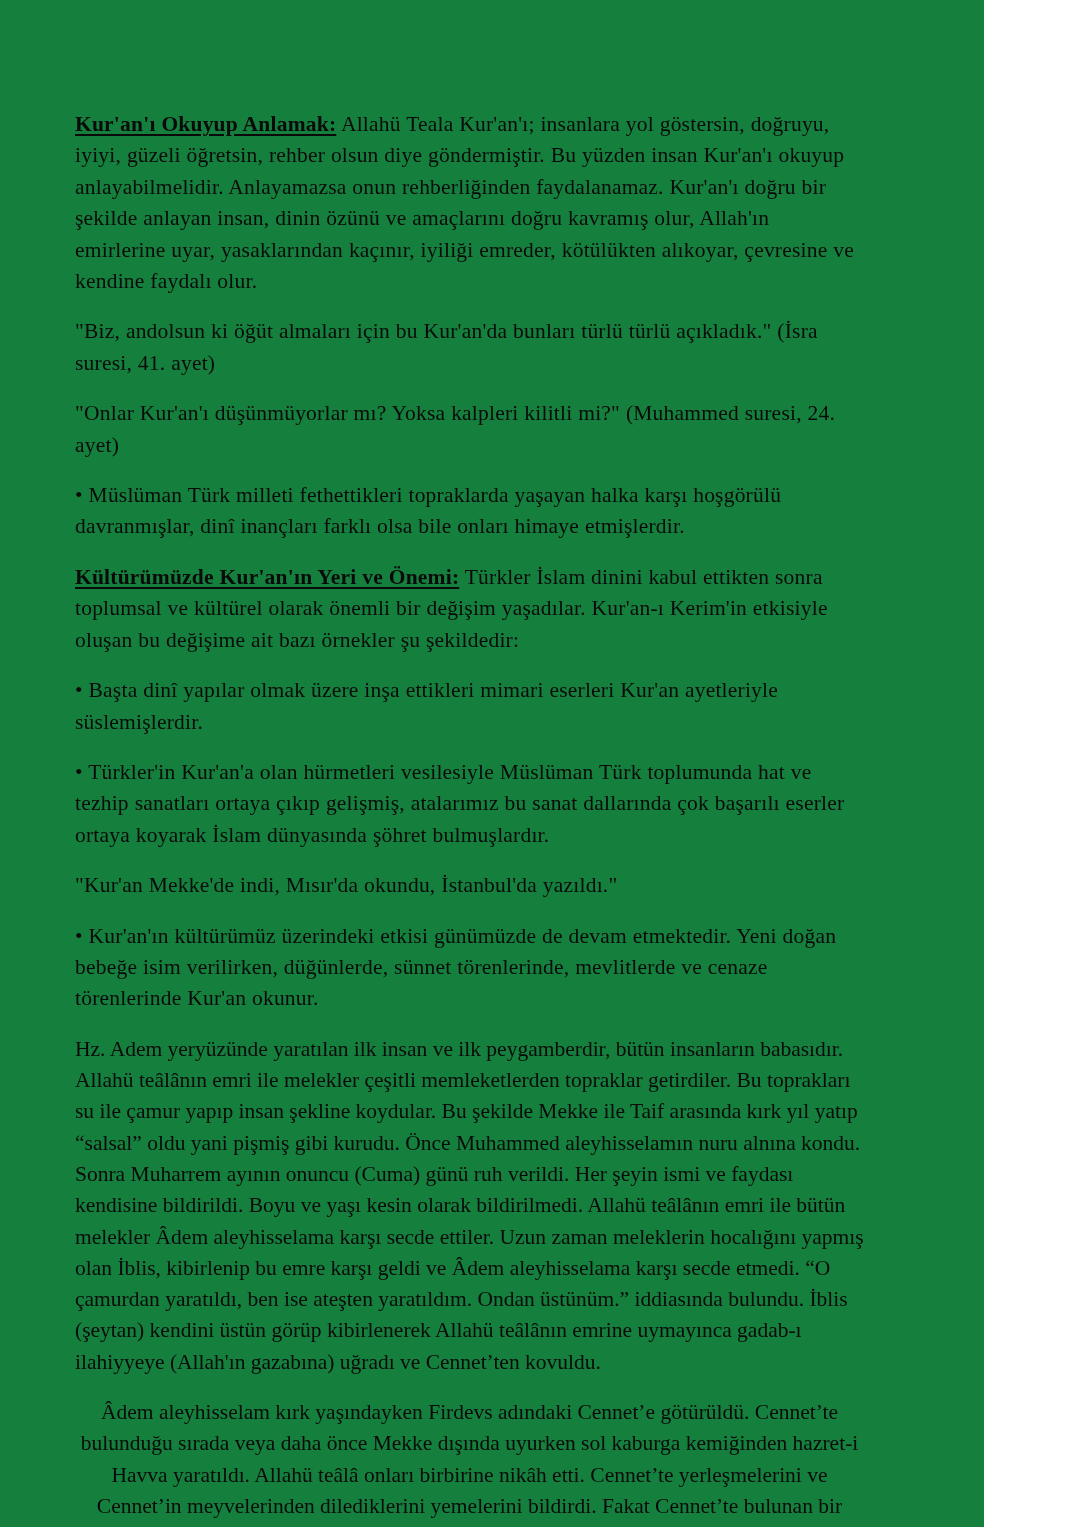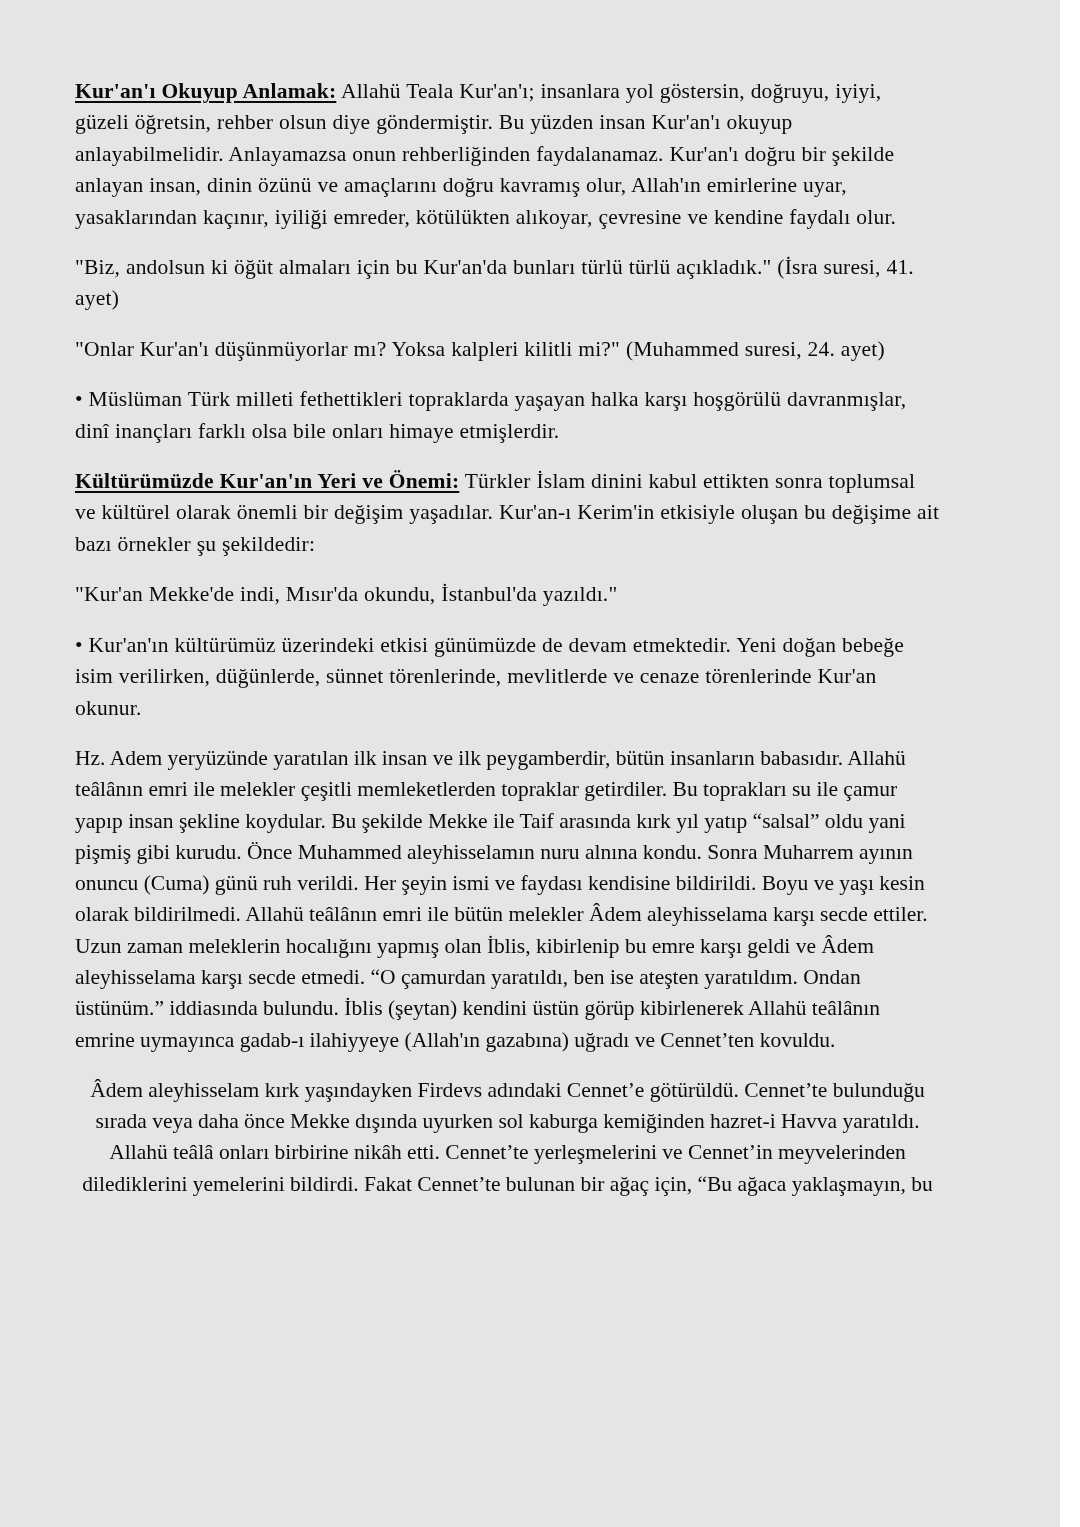--- a/index.html
+++ b/index.html
@@ -9,25 +9,25 @@
   }
   body {
     width: 1080px;
     height: 1527px;
     font-family: "Liberation Serif", "DejaVu Serif", serif;
     color: #000000;
     overflow: hidden;
   }
   .page {
     position: relative;
-    width: 1060px;
+    width: 984px;
     height: 1527px;
-    background: #e5e5e5;
+    background: #15803d;
     box-sizing: border-box;
-    padding: 76px 120px 0 75px;
+    padding: 109px 120px 0 75px;
   }
   .block {
     font-size: 21.5px;
     line-height: 31.4px;
     text-align: left;
     color: #0a0a0a;
     margin: 0 0 19px 0;
     letter-spacing: 0.01em;
     word-spacing: 0.01em;
   }
@@ -72,21 +72,23 @@
   <p class="block narrow"><span class="lead">Kur'an'ı Okuyup Anlamak:</span><span> Allahü Teala Kur'an'ı; insanlara yol göstersin, doğruyu, iyiyi, güzeli öğretsin, rehber olsun diye göndermiştir. Bu yüzden insan Kur'an'ı okuyup anlayabilmelidir. Anlayamazsa onun rehberliğinden faydalanamaz. Kur'an'ı doğru bir şekilde anlayan insan, dinin özünü ve amaçlarını doğru kavramış olur, Allah'ın emirlerine uyar, yasaklarından kaçınır, iyiliği emreder, kötülükten alıkoyar, çevresine ve kendine faydalı olur.</span></p>
 
   <p class="block narrow">"Biz, andolsun ki öğüt almaları için bu Kur'an'da bunları türlü türlü açıkladık." (İsra suresi, 41. ayet)</p>
 
   <p class="block narrow">"Onlar Kur'an'ı düşünmüyorlar mı? Yoksa kalpleri kilitli mi?" (Muhammed suresi, 24. ayet)</p>
 
   <p class="block narrow">• Müslüman Türk milleti fethettikleri topraklarda yaşayan halka karşı hoşgörülü davranmışlar, dinî inançları farklı olsa bile onları himaye etmişlerdir.</p>
 
   <p class="block narrow"><span class="lead">Kültürümüzde Kur'an'ın Yeri ve Önemi:</span><span> Türkler İslam dinini kabul ettikten sonra toplumsal ve kültürel olarak önemli bir değişim yaşadılar. Kur'an-ı Kerim'in etkisiyle oluşan bu değişime ait bazı örnekler şu şekildedir:</span></p>
 
+  <p class="block narrow">• Başta dinî yapılar olmak üzere inşa ettikleri mimari eserleri Kur'an ayetleriyle süslemişlerdir.</p>
 
+  <p class="block narrow">• Türkler'in Kur'an'a olan hürmetleri vesilesiyle Müslüman Türk toplumunda hat ve tezhip sanatları ortaya çıkıp gelişmiş, atalarımız bu sanat dallarında çok başarılı eserler ortaya koyarak İslam dünyasında şöhret bulmuşlardır.</p>
 
   <p class="block narrow">"Kur'an Mekke'de indi, Mısır'da okundu, İstanbul'da yazıldı."</p>
 
   <p class="block narrow">• Kur'an'ın kültürümüz üzerindeki etkisi günümüzde de devam etmektedir. Yeni doğan bebeğe isim verilirken, düğünlerde, sünnet törenlerinde, mevlitlerde ve cenaze törenlerinde Kur'an okunur.</p>
 
 
   <p class="body-para wide">Hz. Adem yeryüzünde yaratılan ilk insan ve ilk peygamberdir, bütün insanların babasıdır. Allahü teâlânın emri ile melekler çeşitli memleketlerden topraklar getirdiler. Bu toprakları su ile çamur yapıp insan şekline koydular. Bu şekilde Mekke ile Taif arasında kırk yıl yatıp “salsal” oldu yani pişmiş gibi kurudu. Önce Muhammed aleyhisselamın nuru alnına kondu. Sonra Muharrem ayının onuncu (Cuma) günü ruh verildi. Her şeyin ismi ve faydası kendisine bildirildi. Boyu ve yaşı kesin olarak bildirilmedi. Allahü teâlânın emri ile bütün melekler Âdem aleyhisselama karşı secde ettiler. Uzun zaman meleklerin hocalığını yapmış olan İblis, kibirlenip bu emre karşı geldi ve Âdem aleyhisselama karşı secde etmedi. “O çamurdan yaratıldı, ben ise ateşten yaratıldım. Ondan üstünüm.” iddiasında bulundu. İblis (şeytan) kendini üstün görüp kibirlenerek Allahü teâlânın emrine uymayınca gadab-ı ilahiyyeye (Allah'ın gazabına) uğradı ve Cennet’ten kovuldu.</p>
 
   <p class="body-para wide clip-last">Âdem aleyhisselam kırk yaşındayken Firdevs adındaki Cennet’e götürüldü. Cennet’te bulunduğu sırada veya daha önce Mekke dışında uyurken sol kaburga kemiğinden hazret-i Havva yaratıldı. Allahü teâlâ onları birbirine nikâh etti. Cennet’te yerleşmelerini ve Cennet’in meyvelerinden dilediklerini yemelerini bildirdi. Fakat Cennet’te bulunan bir ağaç için, “Bu ağaca yaklaşmayın, bu</p>
 

